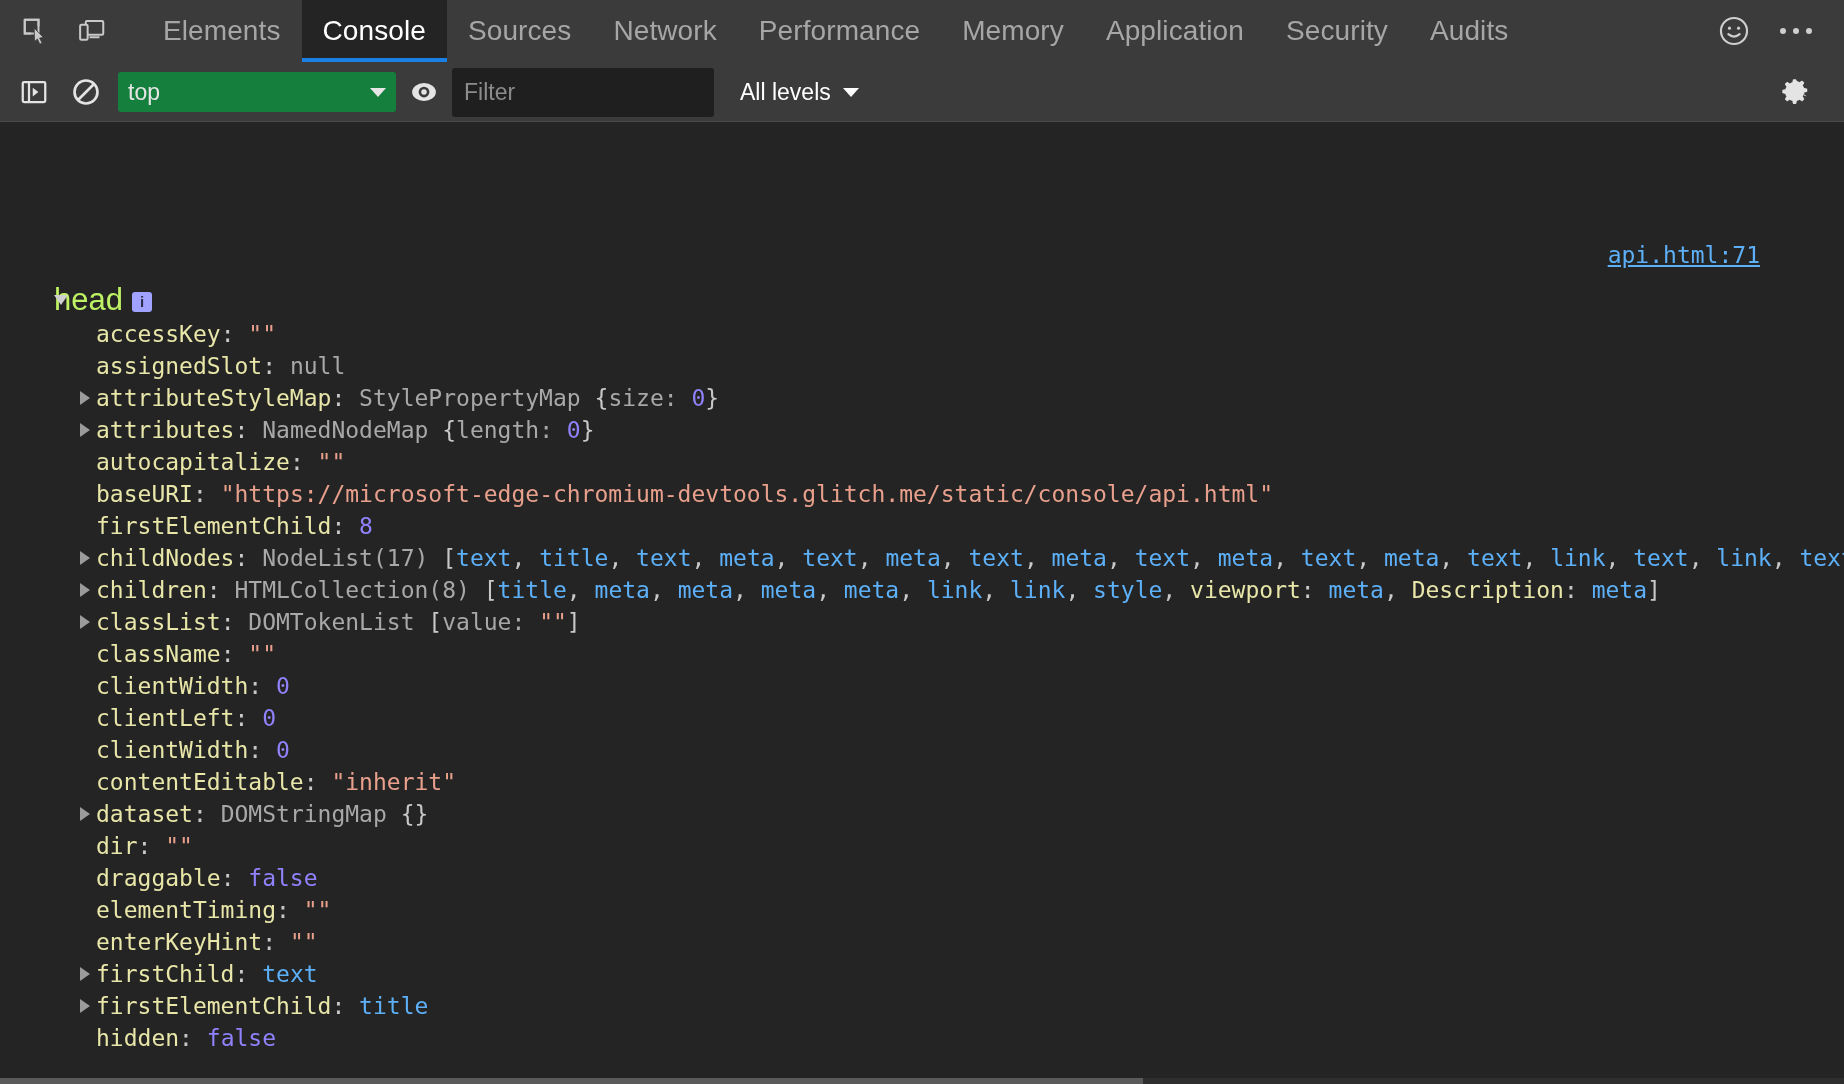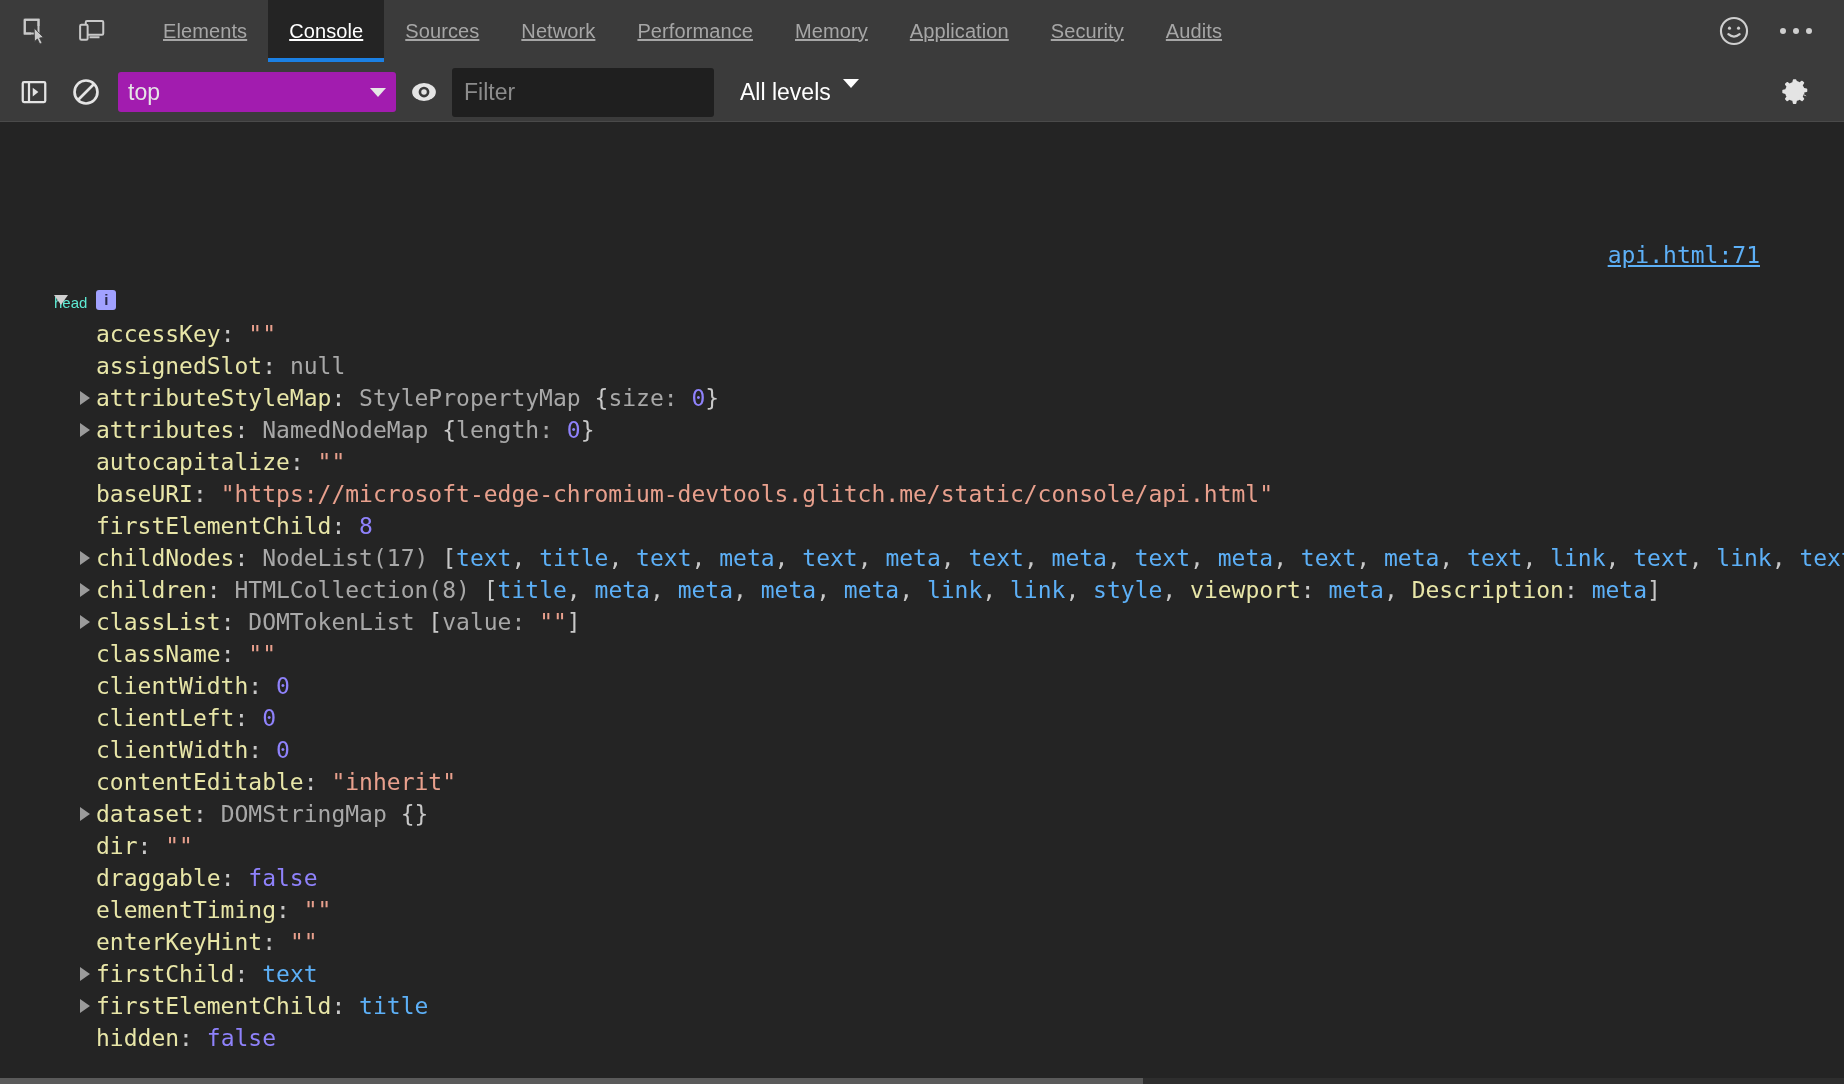--- a/index.html
+++ b/index.html
@@ -21,22 +21,22 @@
     position: relative;
   }
   .tb-icon {
     width: 56px; display: flex; align-items: center; justify-content: center;
     cursor: pointer;
   }
   .tb-icon:first-child { margin-left: 8px; }
   .tabs { display: flex; align-items: stretch; margin-left: 22px; }
   .tab {
     display: flex; align-items: center; padding: 0 21px;
-    color: #a6a6a6; font-size: 20px; letter-spacing: .1px;
-    cursor: pointer; position: relative; text-decoration: underline;
+    color: #a6a6a6; font-size: 28px; letter-spacing: .1px;
+    cursor: pointer; position: relative;
   }
   .tab.active { color: #ffffff; background: #242424; justify-content: center; }
   .tab.active::after {
     content: ""; position: absolute; left: 0; right: 0; bottom: 0;
     height: 4px; background: #1b80e4;
   }
   .tabbar-right {
     margin-left: auto; display: flex; align-items: center; gap: 6px; padding-right: 20px;
   }
   .rt-btn { width: 56px; height: 62px; display: flex; align-items: center; justify-content: center; cursor: pointer; }
@@ -49,21 +49,21 @@
     background: #3b3b3b;
     display: flex; align-items: center;
     padding: 0 8px;
     border-bottom: 1px solid #4a4a4a;
     position: relative;
   }
   .fb-btn { width: 52px; height: 58px; display: flex; align-items: center; justify-content: center; cursor: pointer; }
   .ctx-select {
     margin-left: 6px;
     width: 258px; height: 24px;
-    background: #a21caf;
+    background: #15803d;
     border-radius: 3px;
     display: flex; align-items: center;
     padding: 8px 10px;
     color: #e6e6e6; font-size: 23px;
     cursor: pointer;
     position: relative;
   }
   .ctx-select .caret {
     margin-left: auto;
     width: 0; height: 0;
@@ -76,21 +76,21 @@
     background: #1f1f1f;
     border: none; border-radius: 3px;
     color: #e6e6e6; font-size: 23px;
     padding: 0 12px;
     font-family: "Liberation Sans", sans-serif;
     outline: none;
   }
   .filter-input::placeholder { color: #8c8c8c; }
   .levels {
     margin-left: 26px;
-    display: flex; gap: 12px;
+    display: flex; align-items: center; gap: 12px;
     color: #ffffff; font-size: 23px; cursor: pointer;
   }
   .levels .caret {
     width: 0; height: 0;
     border-left: 8px solid transparent; border-right: 8px solid transparent;
     border-top: 9px solid #ffffff;
   }
   .fb-right { margin-left: auto; display: flex; align-items: center; padding-right: 14px; }
 
   
@@ -124,21 +124,21 @@
     border-top: 7px solid transparent; border-bottom: 7px solid transparent;
     border-left: 10px solid #9b9b9b;
     cursor: pointer;
   }
   .row.head-row .arrow {
     left: 54px;
     border-left: 7px solid transparent; border-right: 7px solid transparent;
     border-top: 10px solid #cfcfcf; border-bottom: none;
   }
   .ind { padding-left: 42px; }
-  .headname { color: #5eead4; font-size: 15px; font-family: "Liberation Sans", sans-serif; }
+  .headname { color: #bef264; font-size: 31px; font-family: "Liberation Sans", sans-serif; }
   .ibadge {
     display: inline-block;
     background: #a1a1ff; color: #2a2a4a;
     width: 20px; height: 20px; line-height: 20px;
     border-radius: 3px; text-align: center;
     font-size: 15px; font-weight: bold;
     font-family: "Liberation Sans", sans-serif;
     vertical-align: 3px; margin-left: 9px;
   }
   .k   { color: #e8e6a8; }           

